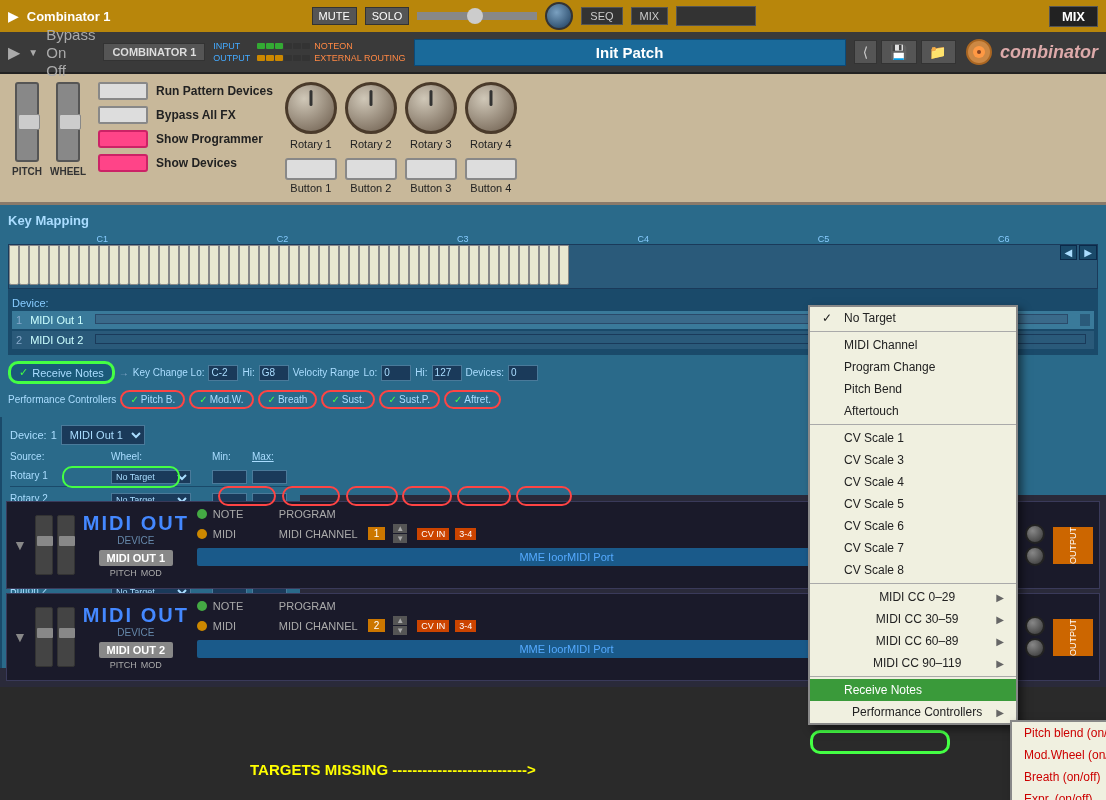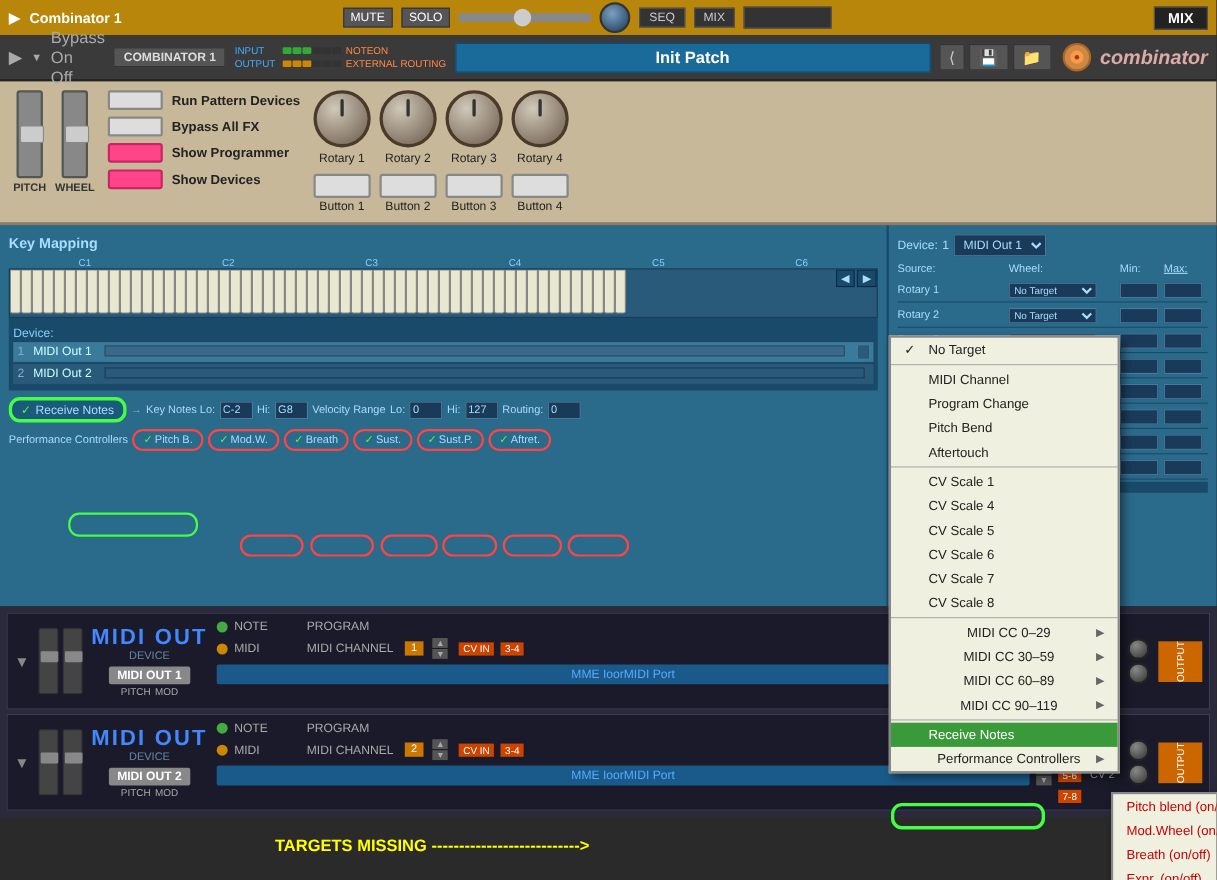--- a/index.html
+++ b/index.html
@@ -275,21 +275,21 @@
         <span class="panel-btn-label">Button 3</span>
       </div>
       <div style="display:flex;flex-direction:column;align-items:center;gap:2px;">
         <div class="panel-btn"></div>
         <span class="panel-btn-label">Button 4</span>
       </div>
     </div>
   </div>
 </div>
 
-<div class="main-section" style="height:346px;">
+<div class="main-section" style="height:290px;flex-direction:column;">
 
   <div class="key-mapping">
     <div class="section-title">Key Mapping</div>
 
     <div class="note-labels">
       <span>C1</span>
       <span>C2</span>
       <span>C3</span>
       <span>C4</span>
       <span>C5</span>
@@ -375,30 +375,30 @@
         <div style="flex:1;height:10px;background:#2a5a7a;margin:0 4px;border:1px solid #1a3a5a;"></div>
       </div>
     </div>
 
     <div style="display:flex;align-items:center;gap:4px;margin-top:6px;flex-wrap:wrap;">
       <div class="receive-notes-btn">
         <span style="color:#44ff44;">✓</span>
         <span>Receive Notes</span>
       </div>
       <span style="color:#88aacc;font-size:10px;">→</span>
-      <span style="color:#aaddff;font-size:10px;">Key Notes Lo:</span>
+      <span style="color:#aaddff;font-size:10px;">Key Change Lo:</span>
       <input class="range-input" type="text" value="C-2" style="">
       <span style="color:#aaddff;font-size:10px;">Hi:</span>
       <input class="range-input" type="text" value="G8" style="">
       <span style="color:#aaddff;font-size:10px;">Velocity Range</span>
       <span style="color:#aaddff;font-size:10px;">Lo:</span>
       <input class="range-input" type="text" value="0" style="">
       <span style="color:#aaddff;font-size:10px;">Hi:</span>
       <input class="range-input" type="text" value="127" style="">
-      <span style="color:#aaddff;font-size:10px;">Routing:</span>
+      <span style="color:#aaddff;font-size:10px;">Devices:</span>
       <input class="range-input" type="text" value="0" style="">
     </div>
 
     <div class="performance-row">
       <span style="color:#aaddff;font-size:10px;">Performance Controllers</span>
       <div class="perf-item">
         <span class="perf-check">✓</span>
         <span>Pitch B.</span>
       </div>
       <div class="perf-item">
@@ -743,20 +743,24 @@
     <span class="check-mark"> </span>
     <span>Aftertouch</span>
   </div>
   <div class="dropdown-separator"></div>
   <div class="dropdown-item">
       <span class="check-mark"> </span>
       <span>CV Scale 1</span>
     </div>
   <div class="dropdown-item">
       <span class="check-mark"> </span>
+      <span>CV Scale 3</span>
+    </div>
+  <div class="dropdown-item">
+      <span class="check-mark"> </span>
       <span>CV Scale 4</span>
     </div>
   <div class="dropdown-item">
       <span class="check-mark"> </span>
       <span>CV Scale 5</span>
     </div>
   <div class="dropdown-item">
       <span class="check-mark"> </span>
       <span>CV Scale 6</span>
     </div>

